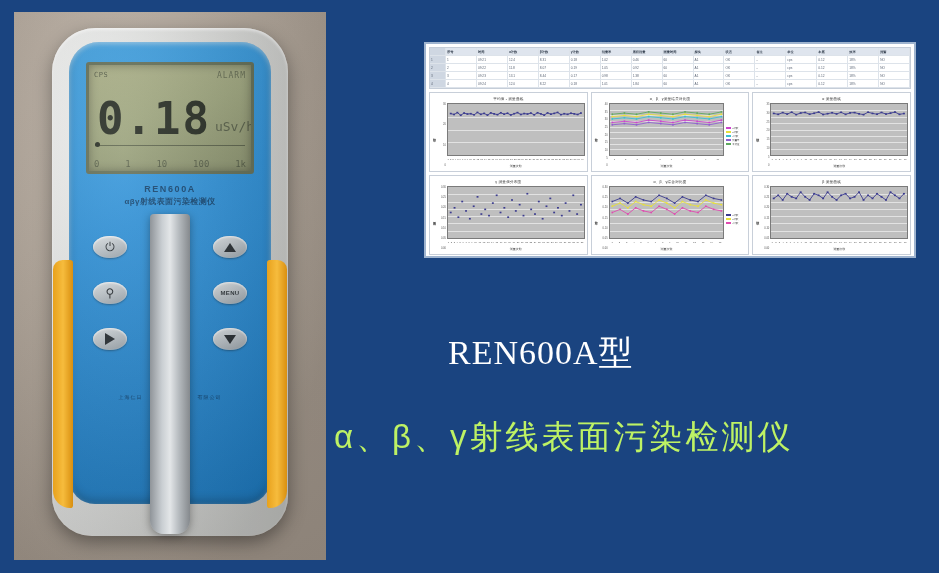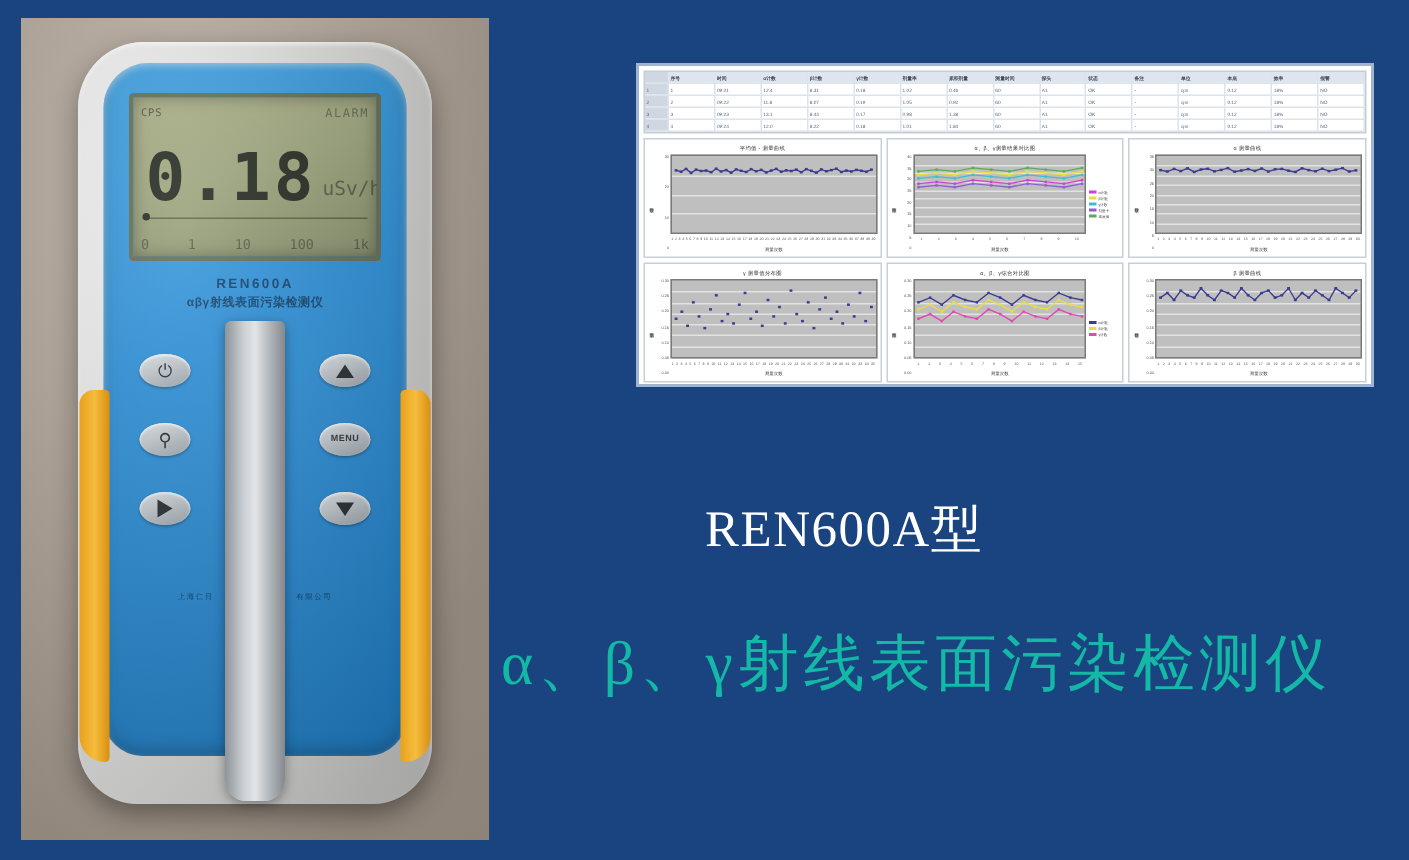--- a/index.html
+++ b/index.html
@@ -145,28 +145,28 @@
   .cplot svg { position:absolute; inset:0; width:100%; height:100%; }
   .cxticks { height:7px; display:flex; justify-content:space-around; align-items:center; overflow:hidden; }
   .cxticks span { font-size:2.4px; color:#555; }
   .cxlabel { text-align:center; font-size:3px; color:#444; height:6px; line-height:6px; }
   .clegend { width:22px; display:flex; flex-direction:column; justify-content:center; gap:1px; padding-left:2px; }
   .clegend div { display:flex; align-items:center; gap:1px; font-size:2.4px; color:#444; }
   .clegend i { width:5px; height:2.5px; display:inline-block; }
 
   
   .title1 {
-    position:absolute; left:470px; top:330px;
+    position:absolute; left:448px; top:330px;
     font-family:"Liberation Serif", serif;
     font-size:34px; color:#ffffff; letter-spacing:1px; white-space:nowrap;
   }
   .title2 {
     position:absolute; left:334px; top:415px;
-    font-family:Liberation Serif, serif;
-    font-size:41px; color:#14b8a6; letter-spacing:3px; white-space:nowrap;
+    font-family:Liberation Sans, sans-serif;
+    font-size:33px; color:#bef264; letter-spacing:3px; white-space:nowrap;
   }
 </style>
 </head>
 <body>
 
 <div class="photo">
   <div class="device">
 
     <div class="grip l"></div>
     <div class="grip r"></div>

